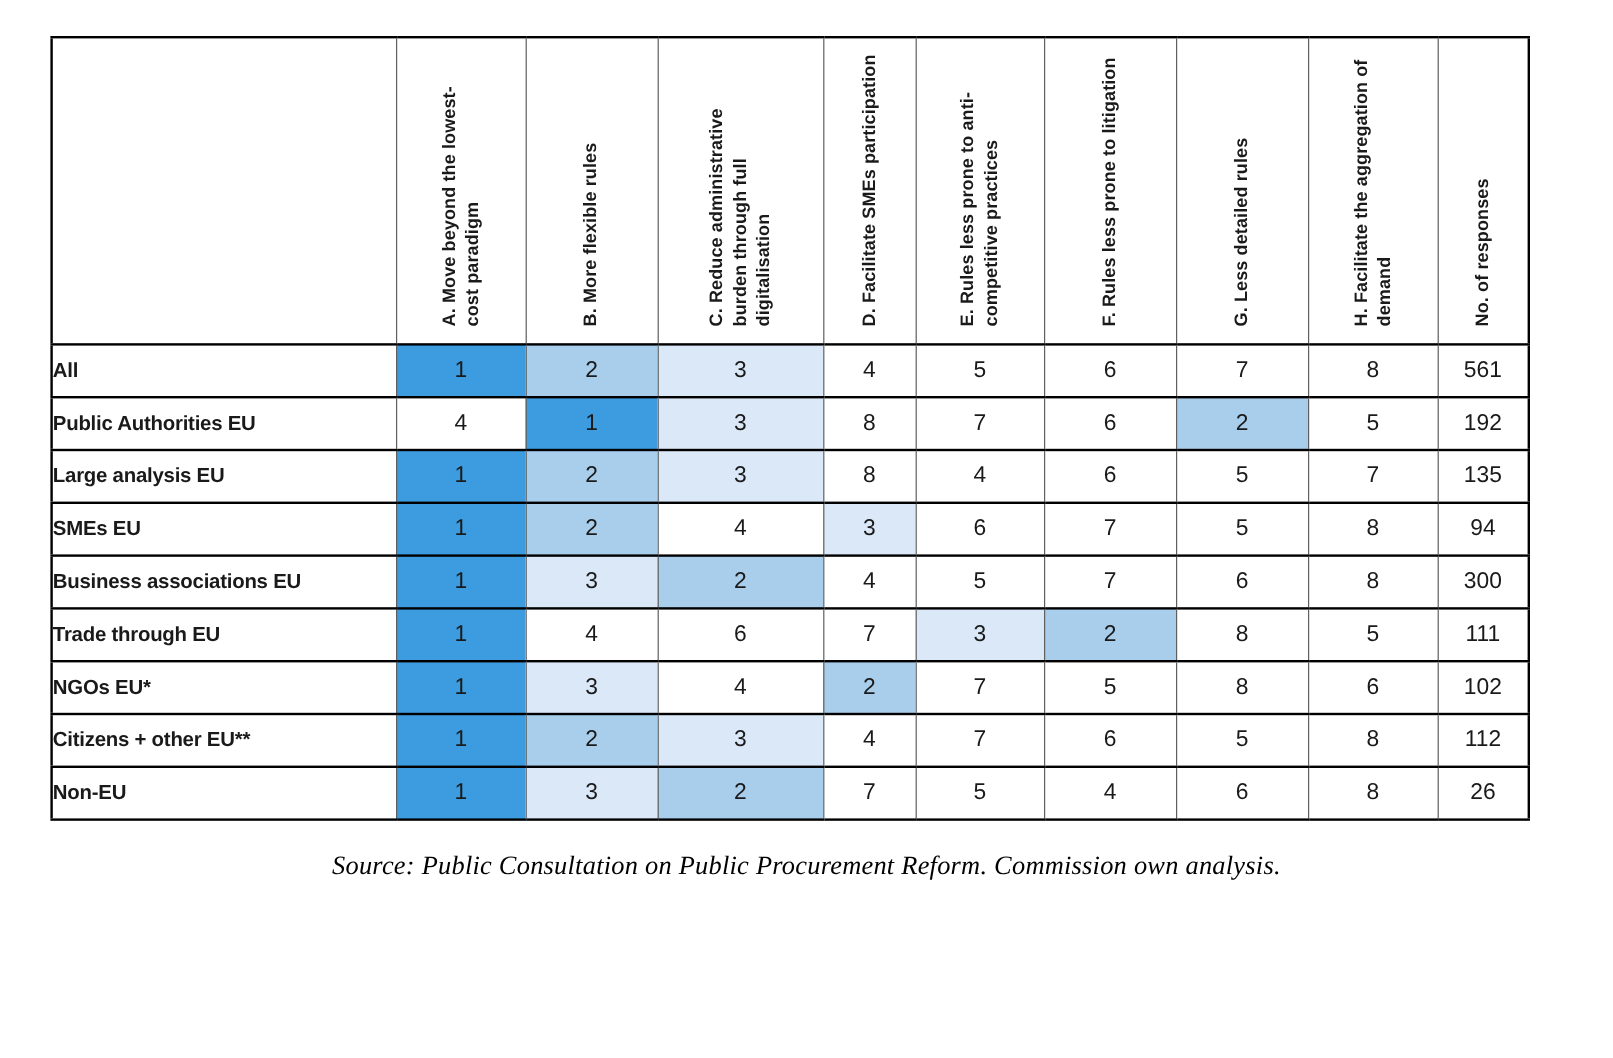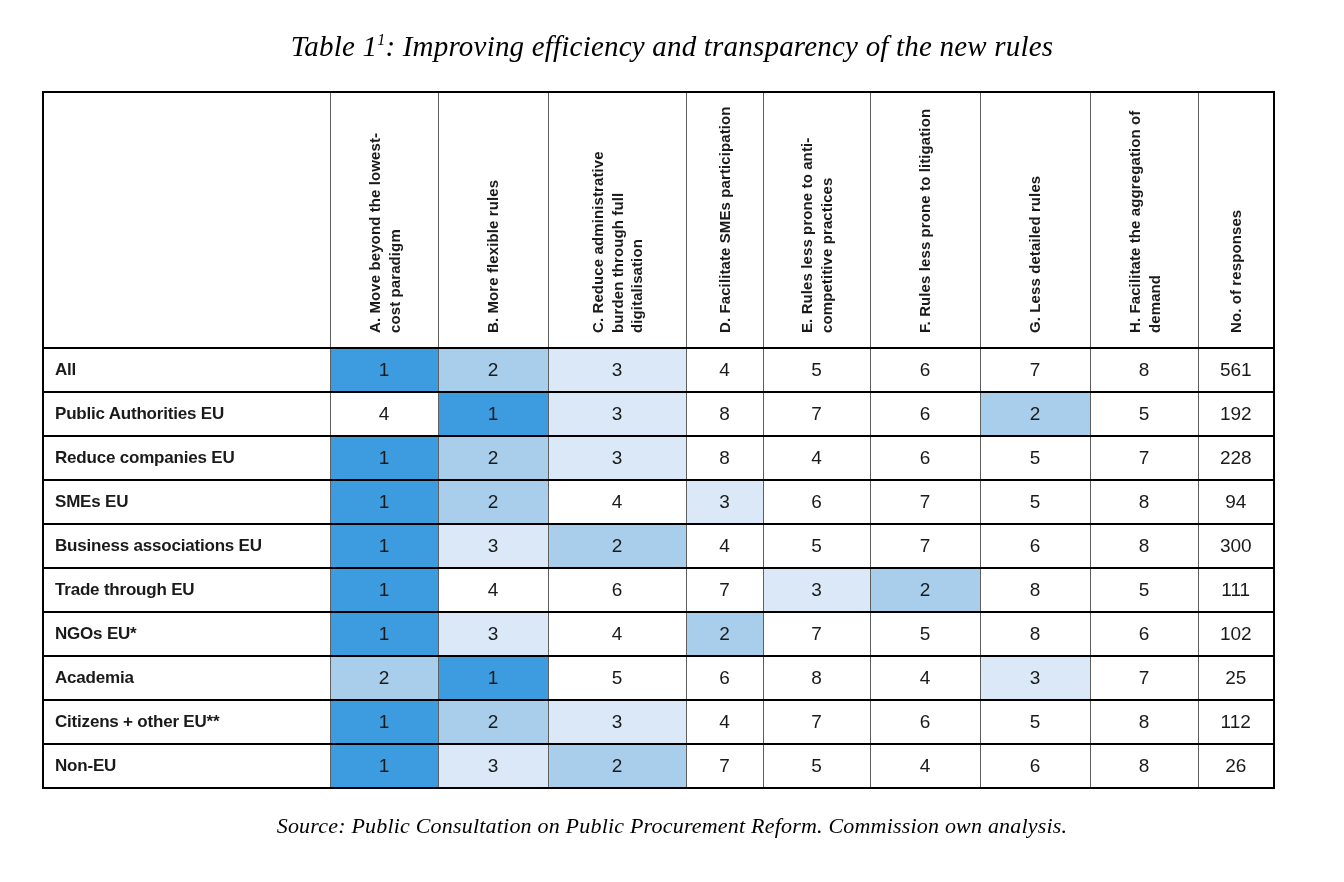--- a/index.html
+++ b/index.html
@@ -67,43 +67,39 @@
   table.rankings tbody td {
     height: 44px;
     text-align: center;
     font-size: 19px;
     font-weight: 400;
     color: #1a1a1a;
     background: #ffffff;
   }
   table.rankings tbody td.row-label {
     text-align: left;
-    padding-left: 11px;
     font-weight: bold;
     font-size: 17px;
     letter-spacing: -0.2px;
   }
   .source {
     text-align: center;
     font-family: "Liberation Serif", serif;
     font-style: italic;
     font-size: 22px;
     color: #000000;
     margin-top: 24px;
     letter-spacing: 0.2px;
   }
 </style>
 </head>
 <body>
 
 <div class="page">
 
-  <div class="title">
-    <span>Table 1</span><sup>1</sup><span>: Improving efficiency and transparency of the new rules</span>
-  </div>
 
   <table class="rankings">
     <colgroup>
       <col style="width:287px">
       <col style="width:108px">
       <col style="width:110px">
       <col style="width:138px">
       <col style="width:77px">
       <col style="width:107px">
       <col style="width:110px">
@@ -162,30 +158,30 @@
           <td style="background: rgb(60, 156, 223);">1</td>
           <td style="background: rgb(218, 232, 247);">3</td>
           <td style="background: rgb(255, 255, 255);">8</td>
           <td style="background: rgb(255, 255, 255);">7</td>
           <td style="background: rgb(255, 255, 255);">6</td>
           <td style="background: rgb(168, 206, 236);">2</td>
           <td style="background: rgb(255, 255, 255);">5</td>
           <td>192</td>
         </tr>
         <tr>
-          <td class="row-label">Reduce companies EU</td>
-          <td style="background: rgb(60, 156, 223);">1</td>
-          <td style="background: rgb(168, 206, 236);">2</td>
-          <td style="background: rgb(218, 232, 247);">3</td>
-          <td style="background: rgb(255, 255, 255);">8</td>
-          <td style="background: rgb(255, 255, 255);">4</td>
-          <td style="background: rgb(255, 255, 255);">6</td>
-          <td style="background: rgb(255, 255, 255);">5</td>
-          <td style="background: rgb(255, 255, 255);">7</td>
-          <td>228</td>
+          <td class="row-label">Large analysis EU</td>
+          <td style="background: rgb(60, 156, 223);">1</td>
+          <td style="background: rgb(168, 206, 236);">2</td>
+          <td style="background: rgb(218, 232, 247);">3</td>
+          <td style="background: rgb(255, 255, 255);">8</td>
+          <td style="background: rgb(255, 255, 255);">4</td>
+          <td style="background: rgb(255, 255, 255);">6</td>
+          <td style="background: rgb(255, 255, 255);">5</td>
+          <td style="background: rgb(255, 255, 255);">7</td>
+          <td>135</td>
         </tr>
         <tr>
           <td class="row-label">SMEs EU</td>
           <td style="background: rgb(60, 156, 223);">1</td>
           <td style="background: rgb(168, 206, 236);">2</td>
           <td style="background: rgb(255, 255, 255);">4</td>
           <td style="background: rgb(218, 232, 247);">3</td>
           <td style="background: rgb(255, 255, 255);">6</td>
           <td style="background: rgb(255, 255, 255);">7</td>
           <td style="background: rgb(255, 255, 255);">5</td>
@@ -220,32 +216,20 @@
           <td class="row-label">NGOs EU*</td>
           <td style="background: rgb(60, 156, 223);">1</td>
           <td style="background: rgb(218, 232, 247);">3</td>
           <td style="background: rgb(255, 255, 255);">4</td>
           <td style="background: rgb(168, 206, 236);">2</td>
           <td style="background: rgb(255, 255, 255);">7</td>
           <td style="background: rgb(255, 255, 255);">5</td>
           <td style="background: rgb(255, 255, 255);">8</td>
           <td style="background: rgb(255, 255, 255);">6</td>
           <td>102</td>
-        </tr>
-        <tr>
-          <td class="row-label">Academia</td>
-          <td style="background: rgb(168, 206, 236);">2</td>
-          <td style="background: rgb(60, 156, 223);">1</td>
-          <td style="background: rgb(255, 255, 255);">5</td>
-          <td style="background: rgb(255, 255, 255);">6</td>
-          <td style="background: rgb(255, 255, 255);">8</td>
-          <td style="background: rgb(255, 255, 255);">4</td>
-          <td style="background: rgb(218, 232, 247);">3</td>
-          <td style="background: rgb(255, 255, 255);">7</td>
-          <td>25</td>
         </tr>
         <tr>
           <td class="row-label">Citizens + other EU**</td>
           <td style="background: rgb(60, 156, 223);">1</td>
           <td style="background: rgb(168, 206, 236);">2</td>
           <td style="background: rgb(218, 232, 247);">3</td>
           <td style="background: rgb(255, 255, 255);">4</td>
           <td style="background: rgb(255, 255, 255);">7</td>
           <td style="background: rgb(255, 255, 255);">6</td>
           <td style="background: rgb(255, 255, 255);">5</td>

